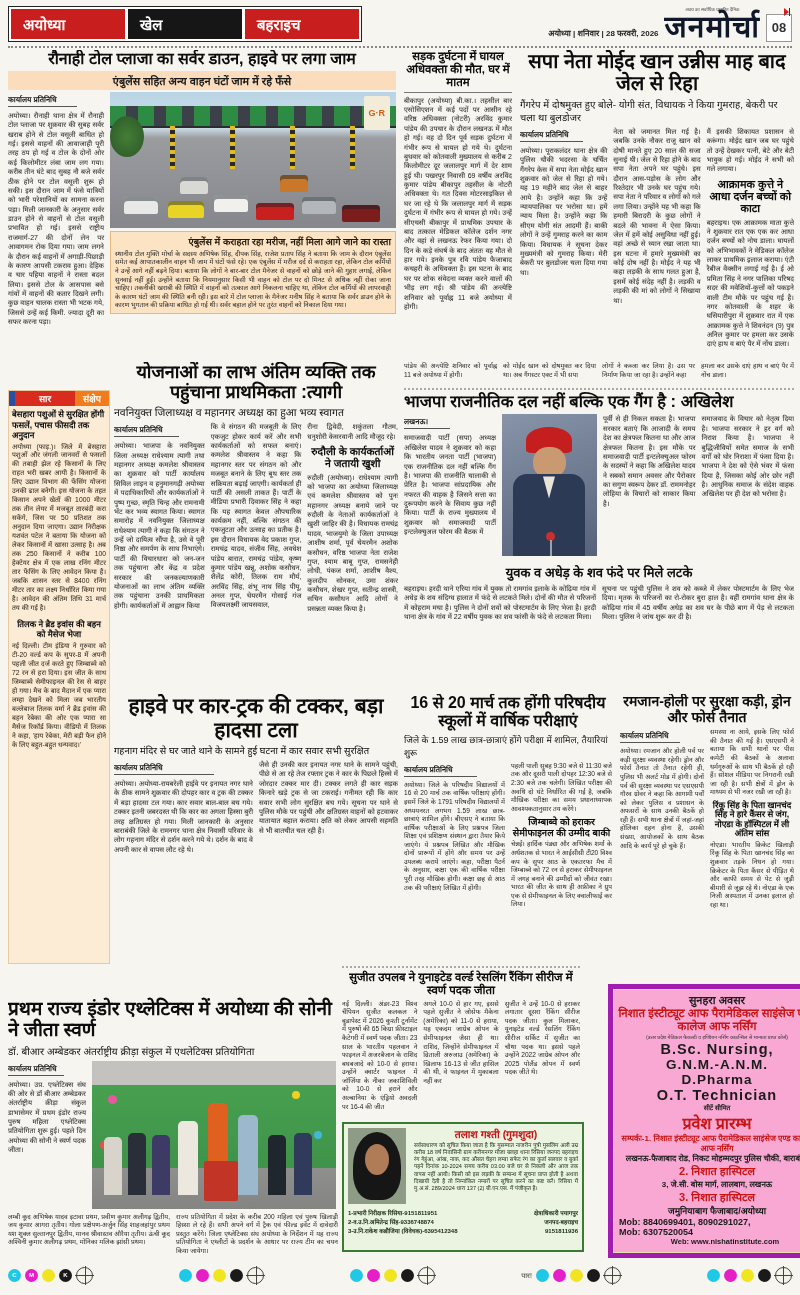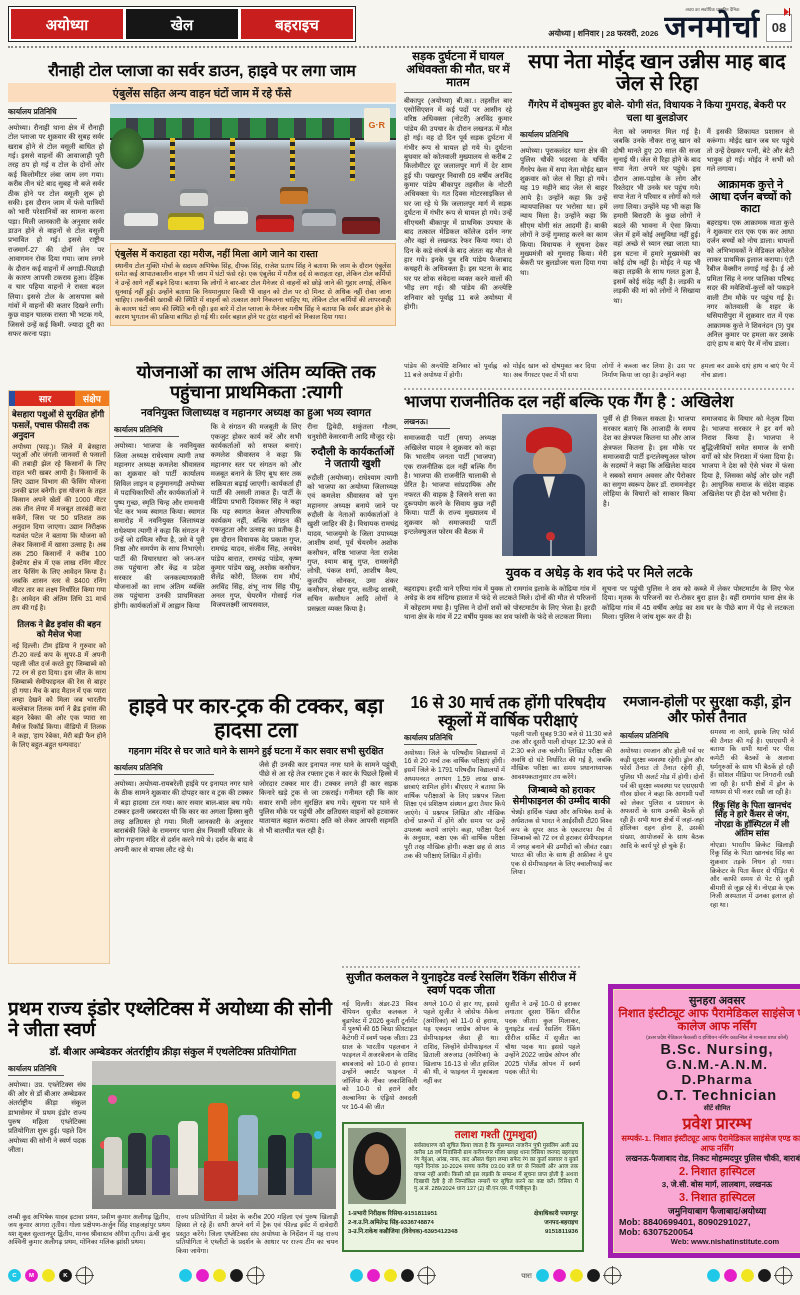--- a/index.html
+++ b/index.html
@@ -4,36 +4,36 @@
 <style>
   html,body{margin:0;padding:0;}
   .page{position:relative;width:800px;height:1295px;background:#f7f5ef;font-family:"Liberation Sans",sans-serif;overflow:hidden;color:#1b1b1b;}
   .abs{position:absolute;overflow:hidden;}
   .bt{font-size:7px;line-height:1.34;text-align:justify;color:#222;}
   .bts{font-size:6.6px;line-height:1.3;text-align:justify;color:#262626;}
   .cols{display:flex;gap:6px;}
   .col{flex:1;min-width:0;}
   .byline{font-size:7.5px;font-weight:bold;margin:2px 0 4px;padding-bottom:2px;border-bottom:1px solid #555;width:72%;}
   .hl{font-weight:bold;color:#0d0d0d;text-align:center;line-height:1.12;}
-  .subh{font-weight:bold;text-align:center;color:#111;}
+  .subh{font-weight:normal;color:#111;}
   
   #header{left:8px;top:6px;width:784px;height:40px;display:flex;justify-content:space-between;align-items:flex-start;position:absolute;}
   .tabstrip{border:1px solid #222;background:#fff;padding:2px;display:flex;gap:3px;}
-  .tab{color:#fff;font-weight:bold;font-size:15px;padding:5px 0;width:112px;text-align:center;}
+  .tab{color:#fff;font-weight:bold;font-size:15px;padding:5px 12px;width:90px;text-align:left;}
   .tab.red{background:#c81e1e;} .tab.black{background:#161616;}
   .mhright{display:flex;align-items:flex-end;gap:6px;}
   .dateline{font-size:8px;font-weight:bold;color:#222;margin-bottom:4px;}
   .mtitle{font-size:30px;font-weight:bold;color:#0f172a;line-height:1;letter-spacing:1px;}
   .tagline{font-size:4.5px;color:#444;text-align:center;}
   .pagebox{border:1px solid #999;background:#fff;width:24px;height:26px;position:relative;text-align:center;font-weight:bold;font-size:13px;color:#333;line-height:26px;}
   .flag{position:absolute;top:-7px;right:2px;width:0;height:0;border-left:5px solid #d42020;border-top:4px solid transparent;border-bottom:4px solid transparent;}
   .flagpole{position:absolute;top:-7px;right:1px;width:1px;height:8px;background:#a00;}
   #toprule{position:absolute;left:8px;right:8px;top:46px;border-top:2px dotted #888;}
   
-  #toll{left:8px;top:50px;width:388px;height:334px;margin-top:12px;}
+  #toll{left:8px;top:50px;width:388px;height:334px;}
   #advocate{left:404px;top:50px;width:108px;height:334px;}
   #moid{left:520px;top:50px;width:274px;height:334px;}
   #saar{left:8px;top:390px;width:100px;height:572px;background:#fcecd6;border:1px solid #e8c9a0;}
   #schemes{left:114px;top:362px;width:284px;height:326px;}
   #akhilesh{left:404px;top:362px;width:390px;height:326px;}
   #highway{left:114px;top:694px;width:284px;height:266px;}
   #exams{left:404px;top:694px;width:208px;height:266px;}
   #ramzan{left:620px;top:694px;width:174px;height:266px;}
   #athletics{left:8px;top:966px;width:330px;height:290px;}
   #sujeet{left:342px;top:966px;width:238px;height:152px;}
@@ -41,21 +41,21 @@
   #ad{left:608px;top:984px;width:208px;height:264px;background:#f9a8d4;border:5px solid #a21caf;box-shadow:0 0 0 1px #e8e0a8 inset;}
   #footmarks{left:8px;top:1262px;width:784px;height:26px;display:flex;justify-content:space-between;align-items:center;position:absolute;}
   
   .tphoto{position:relative;width:286px;height:136px;background:linear-gradient(#b9d4e5 0%,#cfe0ea 26%,#9a9ca0 34%,#85878c 100%);}
   .canopy{position:absolute;left:0;right:0;top:10%;height:15%;background:repeating-linear-gradient(90deg,#2e8b44 0 16px,#3c4048 16px 28px);border-bottom:2px solid #2a2c30;}
   .post{position:absolute;width:5px;height:32%;top:25%;background:repeating-linear-gradient(#e2bc24 0 4px,#2a2a2a 4px 8px);}
   .tree{position:absolute;left:0;top:18%;width:34px;height:30%;background:radial-gradient(#437e36,#2c5628);border-radius:50%;}
   .car{position:absolute;height:17px;border-radius:4px 4px 2px 2px;box-shadow:inset 0 4px 0 rgba(20,30,40,.45);}
   .grlogo{position:absolute;top:4px;right:6px;background:#f2ecd8;color:#d06018;font-weight:bold;font-size:9px;padding:12px 5px;border-radius:2px;}
   .ambubox{background:#fbe3c3;border:1px solid #e7b87e;padding:3px 4px;margin-top:3px;}
-  .ambutitle{font-size:9.5px;font-weight:bold;text-align:left;color:#241a0a;margin-bottom:2px;}
+  .ambutitle{font-size:9.5px;font-weight:bold;text-align:right;color:#241a0a;margin-bottom:2px;}
   .peachbar{background:#fbdcbc;font-weight:bold;text-align:center;font-size:11px;padding:2px 0;margin:3px 0 2px;}
   
   .saarhead{display:flex;align-items:stretch;height:16px;margin:-1px -1px 3px;}
   .saarblue{width:7px;background:#2a4ea0;}
   .saartag1{background:#d92b1e;color:#fff;font-weight:bold;font-size:9px;padding:2px 24px;}
   .saartag2{background:#f07c1e;color:#fff;font-weight:bold;font-size:9px;padding:2px 8px;flex:1;}
   .saarh{font-size:8.4px;font-weight:bold;line-height:1.25;margin:2px 3px;color:#101010;}
   .saarb{font-size:6.8px;line-height:1.32;text-align:justify;margin:0 3px;color:#2a2418;}
   
   .aphoto{position:relative;width:95px;height:142px;background:linear-gradient(160deg,#8894a8 0%,#56627a 100%);flex:none;}
@@ -246,21 +246,22 @@
         <div class="byline">कार्यालय प्रतिनिधि</div>
         <div class="bt">अयोध्या। अयोध्या-रायबरेली हाईवे पर इनायत नगर थाने के ठीक सामने शुक्रवार की दोपहर कार व ट्रक की टक्कर में बड़ा हादसा टल गया। कार सवार बाल-बाल बच गये। टक्कर इतनी जबरदस्त थी कि कार का अगला हिस्सा बुरी तरह क्षतिग्रस्त हो गया। मिली जानकारी के अनुसार बाराबंकी जिले के रामनगर थाना क्षेत्र निवासी परिवार के लोग गहनाग मंदिर से दर्शन करने गये थे। दर्शन के बाद वे अपनी कार से वापस लौट रहे थे।</div>
       </div>
       <div class="col">
         <div class="bt">जैसे ही उनकी कार इनायत नगर थाने के सामने पहुंची, पीछे से आ रहे तेज रफ्तार ट्रक ने कार के पिछले हिस्से में जोरदार टक्कर मार दी। टक्कर लगते ही कार सड़क किनारे खड़े ट्रक से जा टकराई। गनीमत रही कि कार सवार सभी लोग सुरक्षित बच गये। सूचना पर थाने से पुलिस मौके पर पहुंची और क्षतिग्रस्त वाहनों को हटवाकर यातायात बहाल कराया। क्षति को लेकर आपसी सहमति से भी बातचीत चल रही है।</div>
       </div>
     </div>
   </div>
 
   <div id="exams" class="abs">
-    <div class="hl" style="font-size:16px;">16 से 30 मार्च तक होंगी परिषदीय स्कूलों में वार्षिक परीक्षाएं</div>
+    <div class="hl" style="font-size:16px;">16 से 20 मार्च तक होंगी परिषदीय स्कूलों में वार्षिक परीक्षाएं</div>
+    <div class="subh" style="font-size:9px;margin:3px 0;">जिले के 1.59 लाख छात्र-छात्राएं होंगे परीक्षा में शामिल, तैयारियां शुरू</div>
     <div class="cols">
       <div class="col">
         <div class="byline">कार्यालय प्रतिनिधि</div>
         <div class="bts">अयोध्या। जिले के परिषदीय विद्यालयों में 16 से 20 मार्च तक वार्षिक परीक्षाएं होंगी। इसमें जिले के 1791 परिषदीय विद्यालयों में अध्ययनरत लगभग 1.59 लाख छात्र-छात्राएं शामिल होंगे। बीएसए ने बताया कि वार्षिक परीक्षाओं के लिए प्रश्नपत्र जिला शिक्षा एवं प्रशिक्षण संस्थान द्वारा तैयार किये जाएंगे। ये प्रश्नपत्र लिखित और मौखिक दोनों प्रारूपों में होंगे और समय पर उन्हें उपलब्ध कराये जाएंगे। कहा, परीक्षा पैटर्न के अनुसार, कक्षा एक की वार्षिक परीक्षा पूरी तरह मौखिक होगी। कक्षा छह से आठ तक की परीक्षाएं लिखित में होंगी।</div>
       </div>
       <div class="col">
         <div class="bts">पहली पाली सुबह 9:30 बजे से 11:30 बजे तक और दूसरी पाली दोपहर 12:30 बजे से 2:30 बजे तक चलेगी। लिखित परीक्षा की अवधि दो घंटे निर्धारित की गई है, जबकि मौखिक परीक्षा का समय प्रधानाध्यापक आवश्यकतानुसार तय करेंगे।</div>
         <div class="hl" style="font-size:9.5px;margin:4px 0 2px;">जिम्बाब्वे को हराकर सेमीफाइनल की उम्मीद बाकी</div>
         <div class="bts">चेन्नई। हार्दिक पंड्या और अभिषेक शर्मा के अर्धशतक से भारत ने आईसीसी टी20 विश्व कप के सुपर आठ के एकतरफा मैच में जिम्बाब्वे को 72 रन से हराकर सेमीफाइनल में जगह बनाने की उम्मीदों को जीवंत रखा। भारत की जीत के साथ ही अफ्रीका ने ग्रुप एक से सेमीफाइनल के लिए क्वालीफाई कर लिया।</div>
       </div>
@@ -306,21 +307,21 @@
         <div class="podium"></div>
       </div>
     </div>
     <div class="cols" style="margin-top:4px;">
       <div class="col bts">लम्बी कूद अभिषेक यादव इटावा प्रथम, प्रवीण कुमार अलीगढ़ द्वितीय, जय कुमार आगरा तृतीय। गोला प्रक्षेपण-अर्जुन सिंह शाहजहांपुर प्रथम यश शुक्ल सुल्तानपुर द्वितीय, मानव श्रीवास्तव औरैया तृतीय। ऊंची कूद अश्विनी कुमार अलीगढ़ प्रथम, मोनिका मलिक झांसी प्रथम।</div>
       <div class="col bts">राज्य प्रतियोगिता में प्रदेश के करीब 200 महिला एवं पुरुष खिलाड़ी हिस्सा ले रहे हैं। सभी अपने वर्ग में ट्रैक एवं फील्ड इवेंट में दावेदारी प्रस्तुत करेंगे। जिला एथ्लेटिक्स संघ अयोध्या के निर्देशन में यह राज्य प्रतियोगिता ने एथ्लीटों के प्रदर्शन के आधार पर राज्य टीम का चयन किया जायेगा।</div>
     </div>
   </div>
 
   <div id="sujeet" class="abs">
-    <div class="hl" style="font-size:11.5px;border-top:2px dotted #aaa;padding-top:3px;">सुजीत कलकल ने युनाइटेड वर्ल्ड रेसलिंग रैंकिंग सीरीज में स्वर्ण पदक जीता</div>
+    <div class="hl" style="font-size:11.5px;border-top:2px dotted #aaa;padding-top:3px;">सुजीत उपलब ने युनाइटेड वर्ल्ड रेसलिंग रैंकिंग सीरीज में स्वर्ण पदक जीता</div>
     <div class="cols" style="margin-top:3px;">
       <div class="col bts">नई दिल्ली। अंडर-23 विश्व चैंपियन सुजीत कलकल ने बुडापेस्ट में 2026 कुश्ती टूर्नामेंट में पुरुषों की 65 किग्रा फ्रीस्टाइल कैटेगरी में स्वर्ण पदक जीता। 23 साल के भारतीय पहलवान ने फाइनल में अजरबैजान के राशिद बघबजादे को 10-0 से हराया। उन्होंने क्वार्टर फाइनल में जॉर्जिया के नीका जकाशिविली को 10-0 से हराने और अल्बानिया के एंड्रियो अवदली पर 16-4 की जीत</div>
       <div class="col bts">अगले 10-0 से हार गए, इससे पहले सुजीत ने जोसेफ मैकेना (अमेरिका) को 11-0 से हराया, यह एकदम जाग्रेब ओपन के सेमीफाइनल जैसा ही था। राशिद, जिन्होंने सेमीफाइनल में व्रिताली अरुजाउ (अमेरिका) के खिलाफ 16-13 से जीत हासिल की थी, वे फाइनल में मुकाबला नहीं कर</div>
       <div class="col bts">सुजीत ने उन्हें 10-0 से हराकर लगातार दूसरा रैंकिंग सीरीज पदक जीता। कुल मिलाकर, यूनाइटेड वर्ल्ड रेसलिंग रैंकिंग सीरीज सर्किट में सुजीत का चौथा पदक था। इससे पहले उन्होंने 2022 जाग्रेब ओपन और 2025 पोलैंड ओपन में स्वर्ण पदक जीते थे।</div>
     </div>
   </div>
 
   <div id="missing" class="abs">
     <div style="display:flex;">
       <div class="mphoto">

